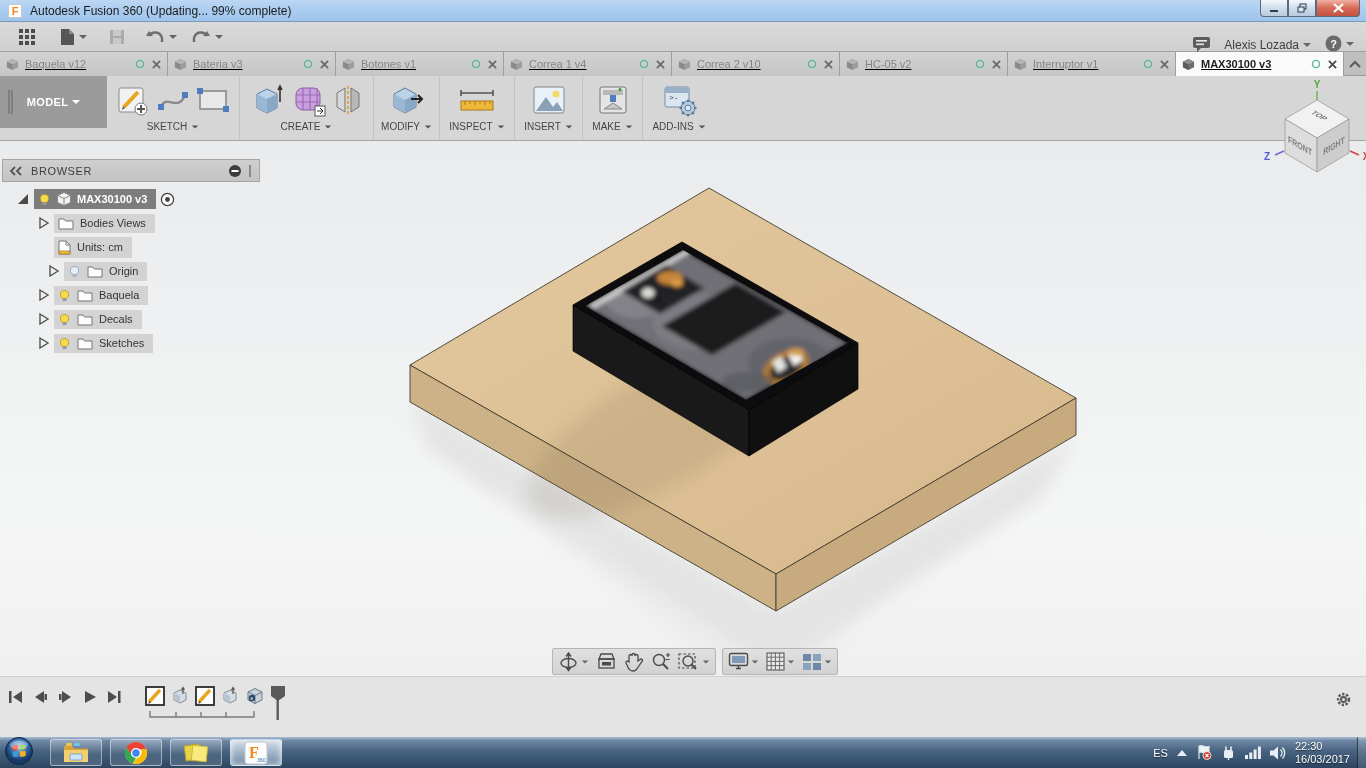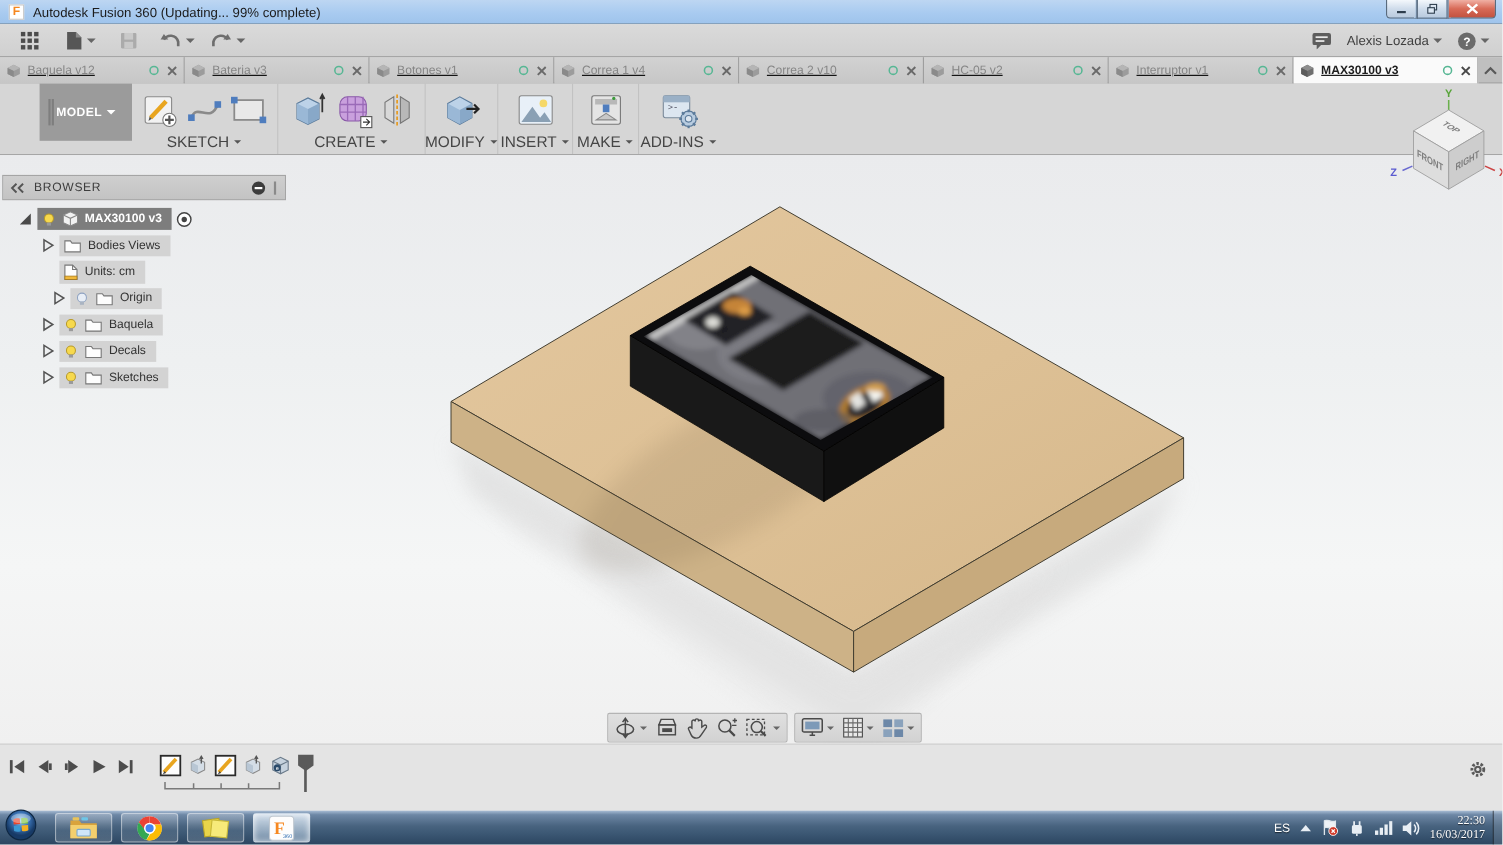--- a/index.html
+++ b/index.html
@@ -17,42 +17,42 @@
   .win-btn { width:28px; height:17px; border:1px solid #5a6b7d; border-top:none; background:linear-gradient(#f4f8fc,#cfdceb 50%,#b9cade);
     display:flex; align-items:center; justify-content:center; color:#3a4a5a; font-size:9px; }
   .win-btn.first { border-radius:0 0 0 4px; }
   .win-btn.close { width:44px; background:linear-gradient(#f0b0a4,#d86a57 50%,#c2523f); color:#fff; border-radius:0 0 4px 0; font-weight:bold; }
 
   
   .qat { position:absolute; top:22px; left:0; width:100%; height:30px; background:linear-gradient(#dadada,#d0d0d0);
     display:flex; align-items:center; border-bottom:1px solid #9f9f9f; }
   .qat .qicon { margin-left:18px; display:flex; align-items:center; color:#555; }
   .caret { width:0; height:0; border-left:4px solid transparent; border-right:4px solid transparent; border-top:4px solid #666; margin-left:4px; }
-  .qat-right { position:absolute; right:12px; top:0; height:30px; display:flex; align-items:center; gap:14px; }
+  .qat-right { position:absolute; right:12px; top:0; height:30px; display:flex; align-items:flex-end; gap:14px; }
   .user-name { font-size:12px; color:#3f3f3f; display:flex; align-items:center; }
 
   
   .tabbar { position:absolute; top:52px; left:0; width:100%; height:24px; background:#bfbfbf; display:flex; border-bottom:1px solid #9a9a9a;text-decoration:underline; }
   .tab { width:168px; height:24px; background:linear-gradient(#d2d2d2,#c6c6c6); border-right:1px solid #9e9e9e;
     display:flex; align-items:center; padding:0 6px; }
   .tab .tab-label { flex:1; font-size:11px; color:#868686; margin-left:6px; white-space:nowrap; overflow:hidden; }
   .tab.active { background:#fafafa; }
   .tab.active .tab-label { color:#1d1d1d; font-weight:bold; }
   .tab-overflow { flex:1; display:flex; align-items:center; justify-content:center; }
 
   
   .ribbon { position:absolute; top:76px; left:0; width:100%; height:65px; background:#d6d6d6; border-bottom:1px solid #a6a6a6; display:flex; }
-  .model-block { width:84px; height:52px; background:#9b9b9b; display:flex; align-items:center; justify-content:center; position:relative;margin-left:36px; }
+  .model-block { width:107px; height:52px; background:#9b9b9b; display:flex; align-items:center; justify-content:center; position:relative; }
   .model-block .grip { position:absolute; left:8px; top:14px; width:5px; height:24px; border-left:2px solid #7e7e7e; border-right:2px solid #7e7e7e; }
   .model-label { color:#fff; font-size:11px; font-weight:bold; letter-spacing:.4px; display:flex; align-items:center; }
   .model-label .caret { border-top-color:#fff; }
   .rgroup { height:64px; display:flex; flex-direction:column; align-items:center; justify-content:flex-start; border-right:1px solid #c2c2c2; padding-top:5px; }
   .rgroup:last-child { border-right:none; }
   .ricons { height:38px; display:flex; align-items:center; gap:6px; }
-  .rlabel { margin-top:2px; font-size:14px; color:#454545; display:flex; align-items:center;text-align:center; }
+  .rlabel { margin-top:2px; font-size:10px; color:#454545; display:flex; align-items:center;text-align:center; }
   .rlabel .caret { border-top-color:#555; transform:scale(.8); }
 
   
   .viewport { position:absolute; top:141px; left:0; width:1366px; height:535px;
     background:linear-gradient(180deg,#eaebed 0%,#eef0f1 35%,#f5f6f6 70%,#f0f0f0 100%); }
   .scene { position:absolute; left:0; top:0; }
 
   
   .browser { position:absolute; left:0; top:1px; width:268px; font-size:11px;margin-top:16px; }
   .browser-header { margin:1px 0 0 2px; width:258px; height:23px; background:linear-gradient(#cfcfcf,#c3c3c3);
@@ -81,21 +81,21 @@
   
   .taskbar { position:absolute; top:737px; left:0; width:100%; height:31px;
     background:linear-gradient(180deg,#a7bcd4 0%,#6d87a5 12%,#48637f 45%,#3a5672 70%,#2c4560 100%);
     display:flex; align-items:center; }
   .tb-btn { width:52px; height:27px; margin-left:8px; border:1px solid rgba(255,255,255,.45); border-radius:3px;
     background:linear-gradient(rgba(255,255,255,.28),rgba(255,255,255,.06) 60%,rgba(255,255,255,.16));
     display:flex; align-items:center; justify-content:center; }
   .tb-btn.active { background:linear-gradient(rgba(240,248,255,.75),rgba(190,215,240,.45)); box-shadow:inset 0 0 6px rgba(255,255,255,.8); }
   .tray { position:absolute; right:14px; top:0; height:31px; display:flex; align-items:center; gap:9px; color:#fff;margin-left:29px; }
   .tray .t-txt { font-size:11px; text-shadow:0 1px 1px rgba(0,0,0,.6); }
-  .clock { text-align:right; font-size:11px; line-height:13px; text-shadow:0 1px 1px rgba(0,0,0,.6);font-family:Liberation Serif, serif; }
+  .clock { font-size:11px; line-height:13px; text-shadow:0 1px 1px rgba(0,0,0,.6); }
   .show-desktop { position:absolute; right:0; top:0; width:9px; height:31px; background:rgba(255,255,255,.12); border-left:1px solid rgba(0,0,0,.55); }
 </style>
 </head>
 <body>
 
 <div class="screen">
 
   <div class="titlebar">
     <div class="fusion-badge">F</div>
     <div class="title-text">Autodesk Fusion 360  (Updating... 99% complete)</div>
@@ -376,20 +376,33 @@
         </svg>
       </div>
       <div class="rlabel">
           <span>MODIFY</span>
           <span class="caret"></span>
         </div>
     </div>
 
 
 
+    <div class="rgroup" style="width:75px">
+      <div class="ricons">
+        <svg width="40" height="32" viewBox="0 0 40 32">
+          <path d="M4 6 L4 12 M4 9 L36 9 M36 6 L36 12" stroke="#555" stroke-width="1.6" fill="none"></path>
+          <rect x="4" y="17" width="32" height="9" fill="#f0b83a" stroke="#a87818"></rect>
+          <path d="M8 17 V21 M13 17 V20 M18 17 V21 M23 17 V20 M28 17 V21 M33 17 V20" stroke="#a87818"></path>
+        </svg>
+      </div>
+      <div class="rlabel">
+          <span>INSPECT</span>
+          <span class="caret"></span>
+        </div>
+    </div>
 
     <div class="rgroup" style="width:68px">
       <div class="ricons">
         <svg width="36" height="32" viewBox="0 0 36 32">
           <rect x="3" y="3" width="30" height="26" rx="2" fill="#e8f0f8" stroke="#888"></rect>
           <circle cx="25" cy="10" r="3.5" fill="#f5d868"></circle>
           <path d="M5 27 L15 13 L22 23 L26 18 L32 27 Z" fill="#8aa0b4"></path>
         </svg>
       </div>
       <div class="rlabel">

